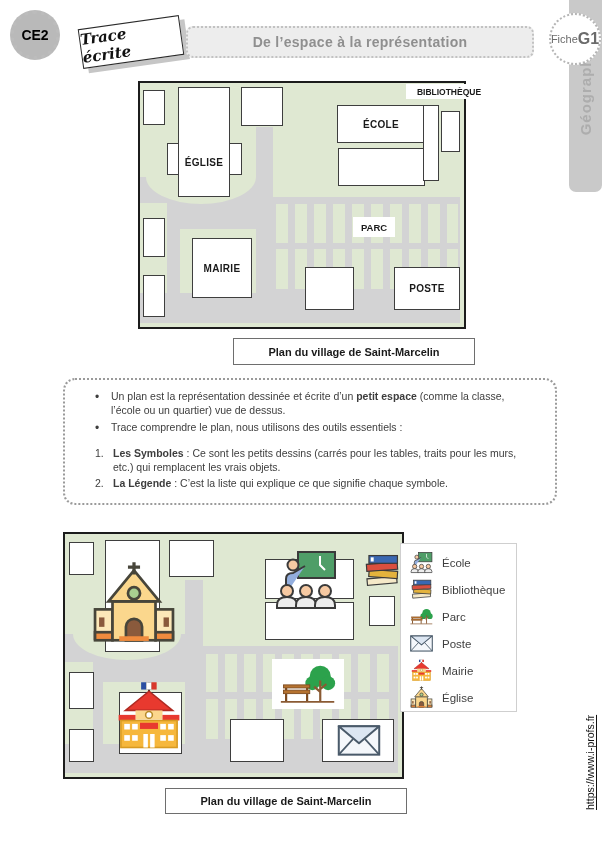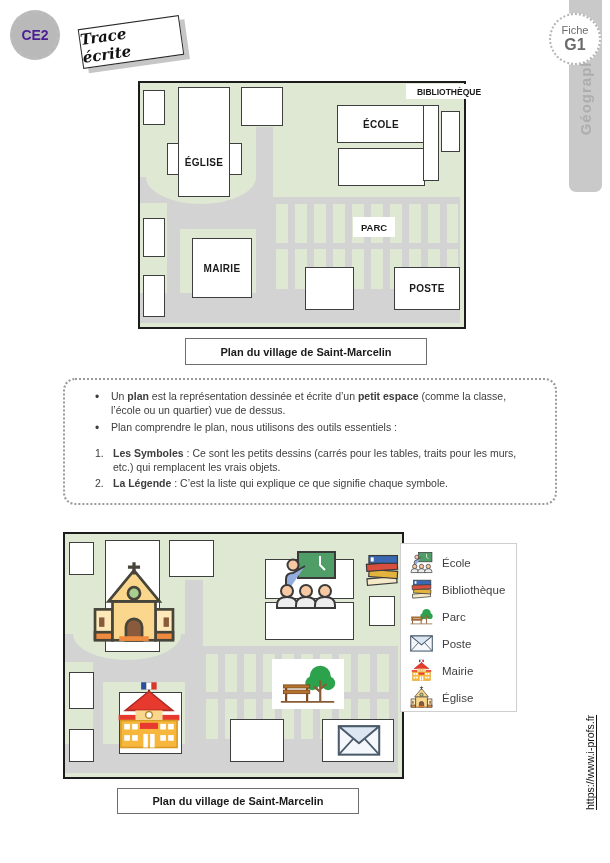--- a/index.html
+++ b/index.html
@@ -2,53 +2,53 @@
 <html><head>
 <meta charset="utf-8">
 <style>
   html,body{margin:0;padding:0;background:#fff;}
   .page{position:relative;width:610px;height:863px;background:#fff;overflow:hidden;
         font-family:"Liberation Sans",sans-serif;color:#1a1a1a;}
 
   
   .badge-ce2{position:absolute;left:10px;top:10px;width:42px;height:42px;border-radius:50%;
     background:#b9b9b9;border:4px dotted #bcbcbc;display:flex;align-items:center;justify-content:center;
-    color:#4c1d95;font-weight:700;font-size:14px;}
+    color:#000000;font-weight:700;font-size:14px;}
   .note-card{position:absolute;left:80px;top:22px;width:100px;height:38px;background:#fff;
     border:1.3px solid #2a2a2a;transform:rotate(-8deg);box-shadow:5px 5px 0 #c6c6c6;
     display:flex;align-items:center;justify-content:center;
     font-family:"DejaVu Serif",serif;font-style:italic;font-weight:700;font-size:15px;color:#111;}
   .title-pill{position:absolute;left:186px;top:26px;width:344px;height:28px;background:#ededed;
     border:2px dotted #c2c2c2;border-radius:7px;display:flex;align-items:center;justify-content:center;
     color:#8f8f8f;font-weight:700;font-size:14px;letter-spacing:.3px;}
   .tab-geo{position:absolute;left:569px;top:0;width:33px;height:192px;background:#c9c9c9;
     border-radius:0 0 7px 7px;display:flex;align-items:center;justify-content:flex-end;z-index:0;}
   .tab-geo span{writing-mode:vertical-rl;transform:rotate(180deg);color:#adadad;font-weight:700;
     font-size:15px;letter-spacing:1px;margin:0 auto 14px auto;}
   .badge-fiche{position:absolute;left:549px;top:13px;width:48px;height:48px;border-radius:50%;
-    background:#fff;border:2px dotted #b5b5b5;display:flex;flex-direction:column;align-items:center;
+    background:#fff;border:2px dotted #b5b5b5;display:flex;flex-direction:row;align-items:center;
     justify-content:center;z-index:1;color:#6b6b6b;}
   .badge-fiche .f1{font-size:11px;}
   .badge-fiche .f2{font-size:16px;font-weight:700;}
 
   
   .map{position:absolute;background:#dfe8d2;border:2px solid #1c1c1c;}
   .map *{position:absolute;box-sizing:border-box;}
   .road{background:#d3d3d4;}
   .green{background:#dfe8d2;}
   .bump{background:#dfe8d2;border-radius:0 0 50% 50% / 0 0 100% 100%;}
   .plots{background:repeating-linear-gradient(90deg,#dfe8d2 0 12px,#d3d3d4 12px 19px);}
   .bldg{background:#fff;border:1.5px solid #3e3e3e;display:flex;align-items:center;justify-content:center;
     font-weight:700;font-size:10px;letter-spacing:.3px;z-index:2;}
   .maplabel{background:#fff;display:flex;align-items:center;justify-content:center;
     font-weight:700;z-index:3;}
   .icon{z-index:4;}
 
   .caption{position:absolute;border:1px solid #6e6e6e;background:#fff;display:flex;align-items:center;
-    justify-content:center;font-weight:700;font-size:11px;}
+    justify-content:center;font-weight:700;font-size:11px;margin-left:48px;}
 
   
   .info-box{position:absolute;left:63px;top:378px;width:494px;height:127px;border:2px dotted #9a9a9a;
     border-radius:12px;box-sizing:border-box;padding:9px 24px 8px 30px;font-size:10.5px;color:#3d3d3d;}
   .ib-title{font-weight:700;font-size:11px;color:#111;margin:0 0 11px 0;}
   .ib-row{display:flex;margin:0 0 2px 0;line-height:1.38;}
   .ib-row .mark{width:16px;flex:none;text-align:left;}
   .ib-row.bullet .mark::before{content:"\2022";font-size:12px;}
   .ib-gap{height:7px;}
   .ib-row .mark.num{width:18px;font-weight:700;font-weight:400;}
@@ -150,20 +150,23 @@
 </svg>
 
 <div class="page">
 
   <div class="badge-ce2">
     <span>CE2</span>
   </div>
   <div class="note-card">
     <span>Trace écrite</span>
   </div>
+  <div class="title-pill">
+    <span>De l’espace à la représentation</span>
+  </div>
   <div class="tab-geo">
     <span>Géographie</span>
   </div>
   <div class="badge-fiche">
     <span class="f1">Fiche</span>
     <span class="f2">G1</span>
   </div>
 
   <div class="map" style="left:138px;top:81px;width:324px;height:244px;">
 
@@ -207,25 +210,25 @@
       <span>BIBLIOTHÈQUE</span>
     </div>
   </div>
   <div class="caption" style="left:185px;top:338px;width:240px;height:25px;">
     <span>Plan du village de Saint-Marcelin</span>
   </div>
 
   <div class="info-box">
     <div class="ib-row bullet">
       <span class="mark"></span>
-      <span class="txt"><span>Un </span><span style="font-weight: 700;">plan</span><span> est la représentation dessinée et écrite d’un </span><span style="font-weight: 700;">petit espace</span><span> (comme la classe, l’école ou un quartier) vue de dessus.</span></span>
+      <span class="txt"><span>Un </span><span style="font-weight: 400;">plan</span><span> est la représentation dessinée et écrite d’un </span><span style="font-weight: 700;">petit espace</span><span> (comme la classe, l’école ou un quartier) vue de dessus.</span></span>
     </div>
     <div class="ib-row bullet">
       <span class="mark"></span>
-      <span class="txt"><span>Plan comprendre le plan, nous utilisons des outils essentiels :</span></span>
+      <span class="txt"><span>Trace comprendre le plan, nous utilisons des outils essentiels :</span></span>
     </div>
     <div class="ib-gap"></div>
     <div class="ib-row">
       <span class="mark num">1.</span>
       <span class="txt"><span style="font-weight: 700;">Les Symboles</span><span> : Ce sont les petits dessins (carrés pour les tables, traits pour les murs, etc.) qui remplacent les vrais objets.</span></span>
     </div>
     <div class="ib-row">
       <span class="mark num">2.</span>
       <span class="txt"><span style="font-weight: 700;">La Légende</span><span> : C’est la liste qui explique ce que signifie chaque symbole.</span></span>
     </div>

